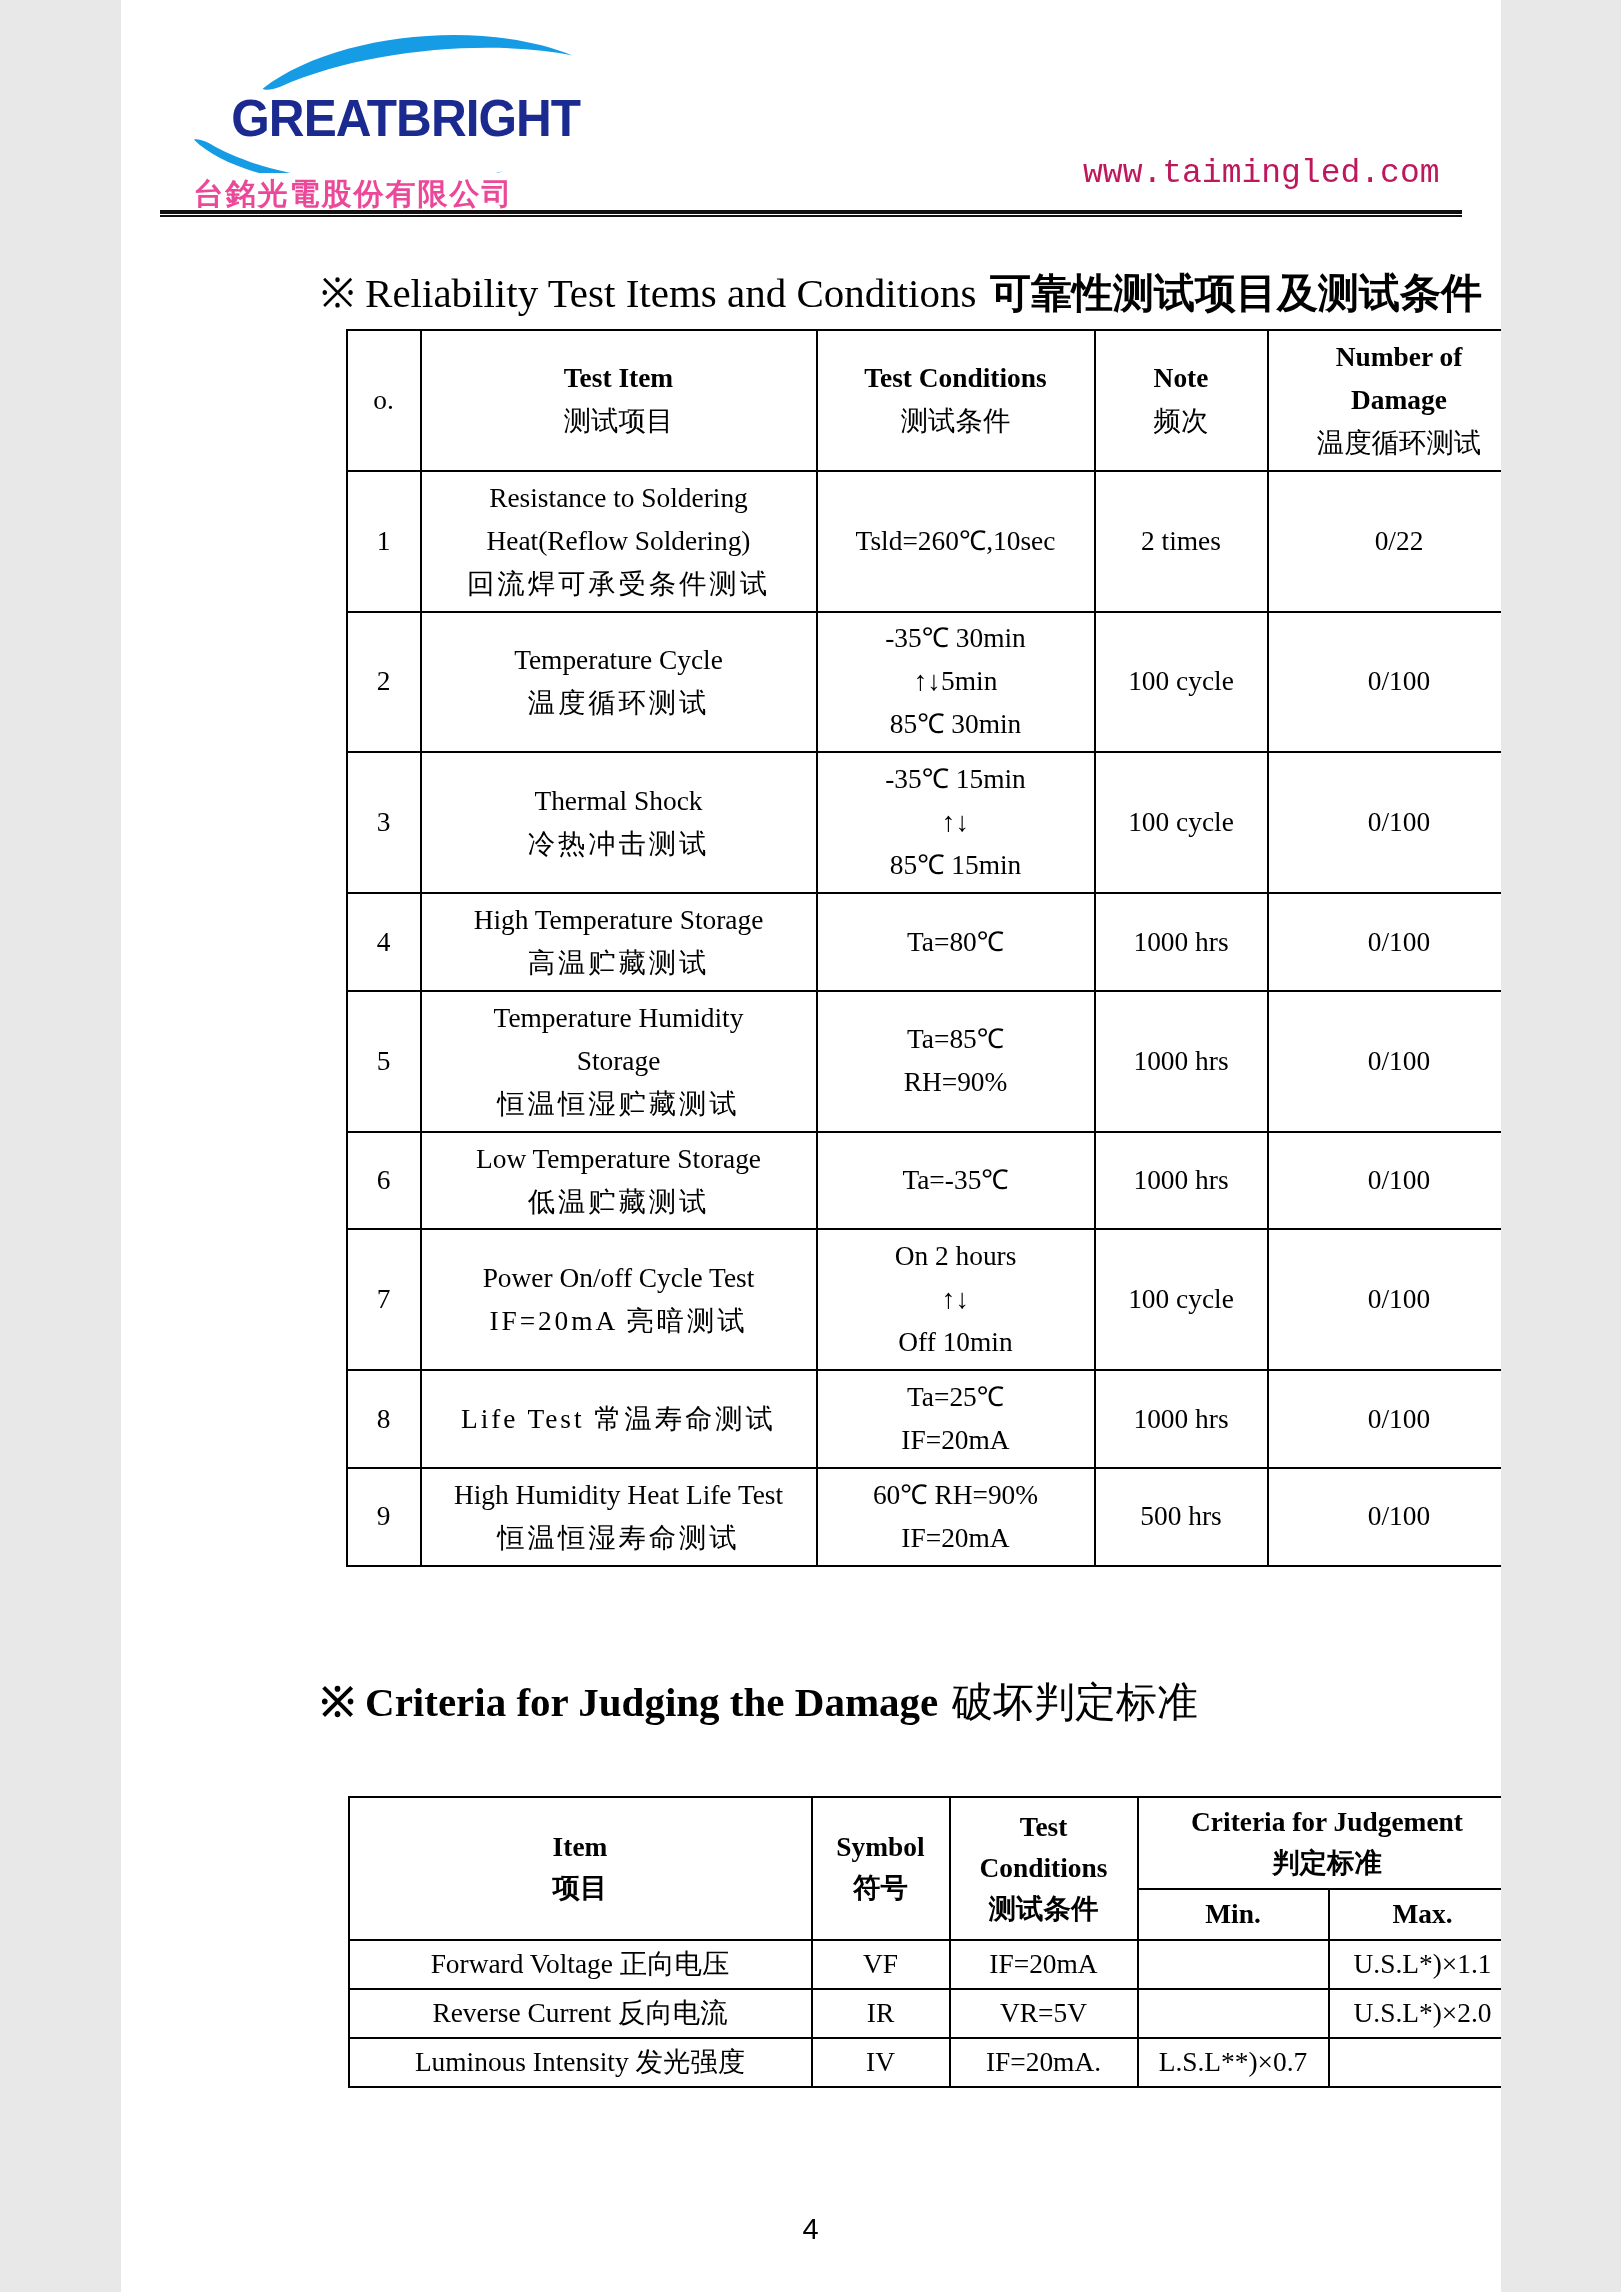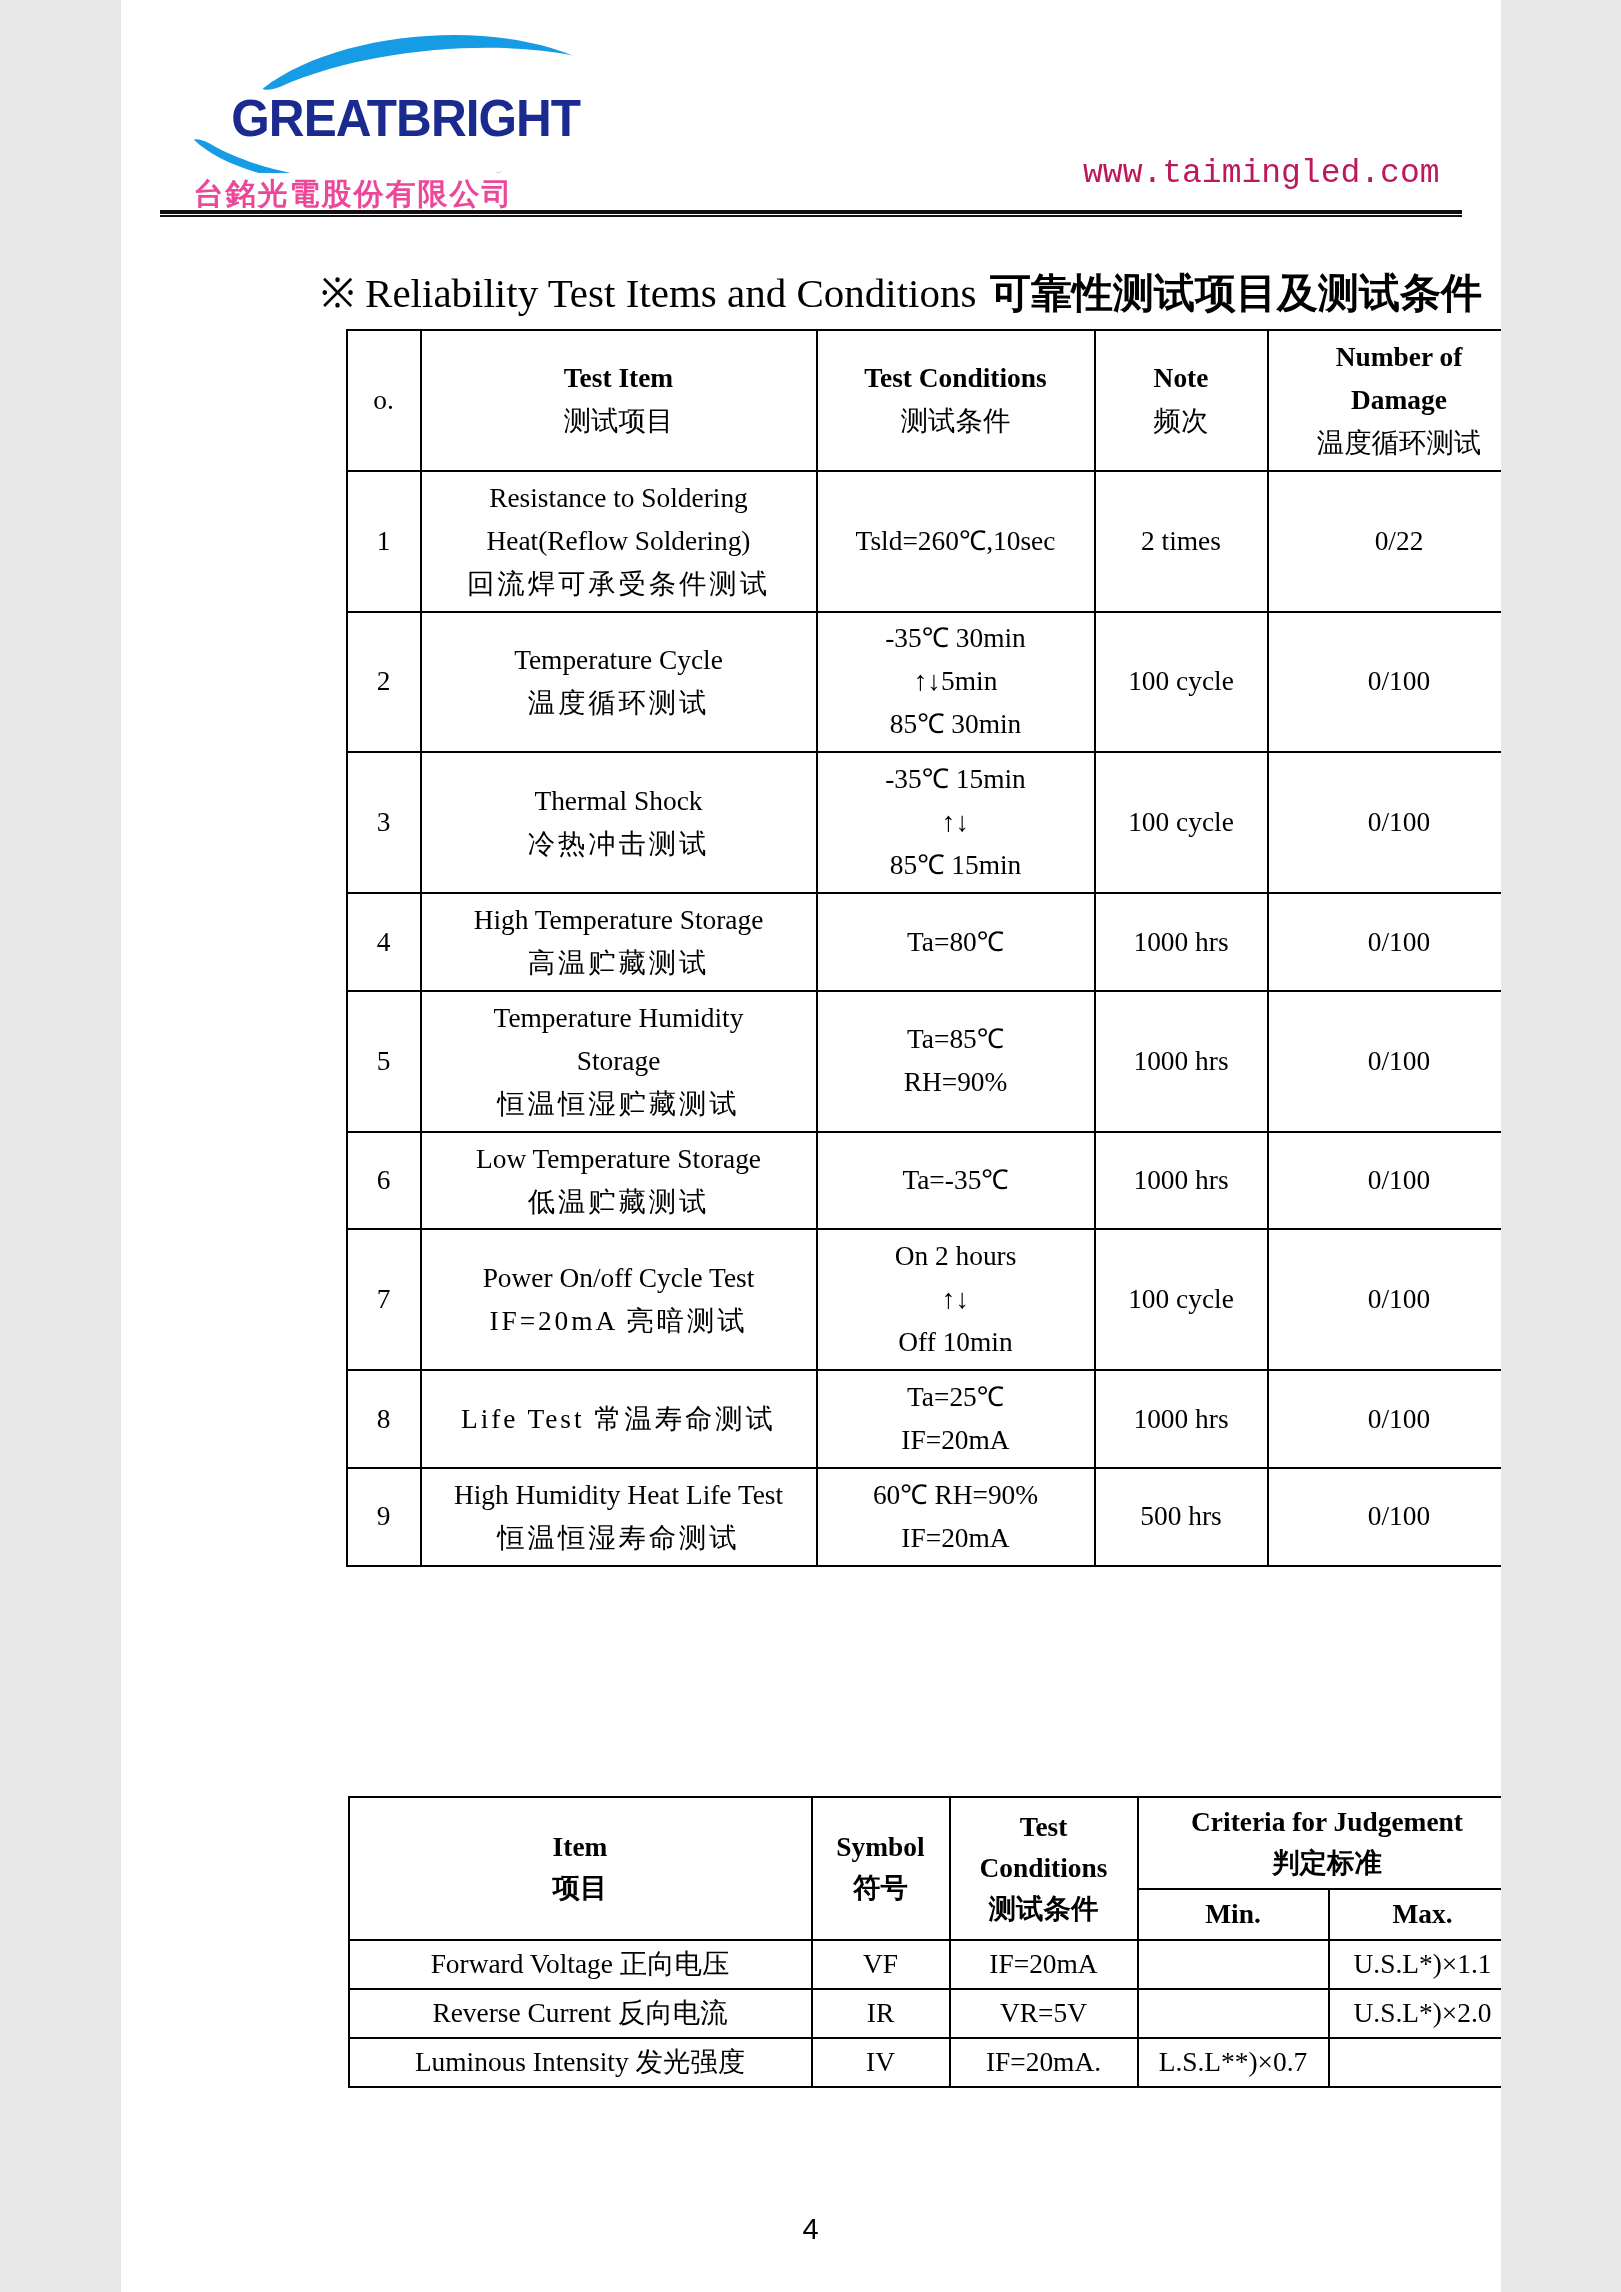--- a/index.html
+++ b/index.html
@@ -248,20 +248,23 @@
           <td>
             <div class="en">60℃ RH=90%</div>
             <div class="en">IF=20mA</div>
           </td>
           <td>500 hrs</td>
           <td>0/100</td>
         </tr>
       </tbody>
   </table>
 
+  <div class="sec-title sec-title-2">
+    <span class="en-bold">※ Criteria for Judging the Damage</span><span class="zh-regular">破坏判定标准</span>
+  </div>
 
   <table class="t2">
     <colgroup>
       <col class="col-item">
         <col class="col-symbol">
         <col class="col-cond">
       <col class="col-min">
         <col class="col-max">
     </colgroup>
     <thead>

